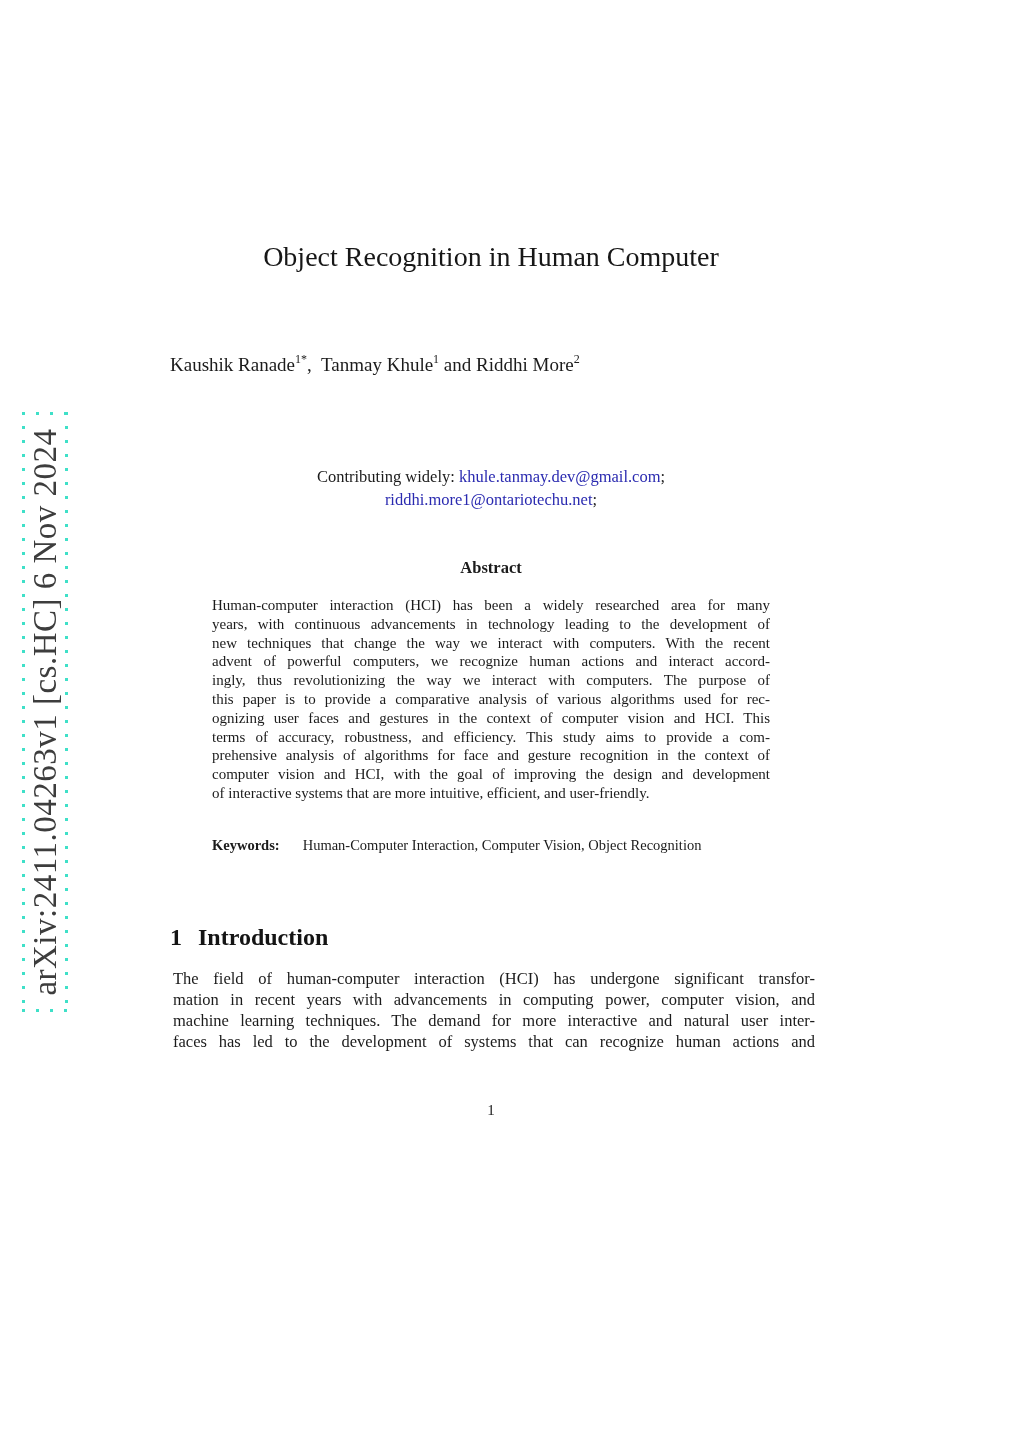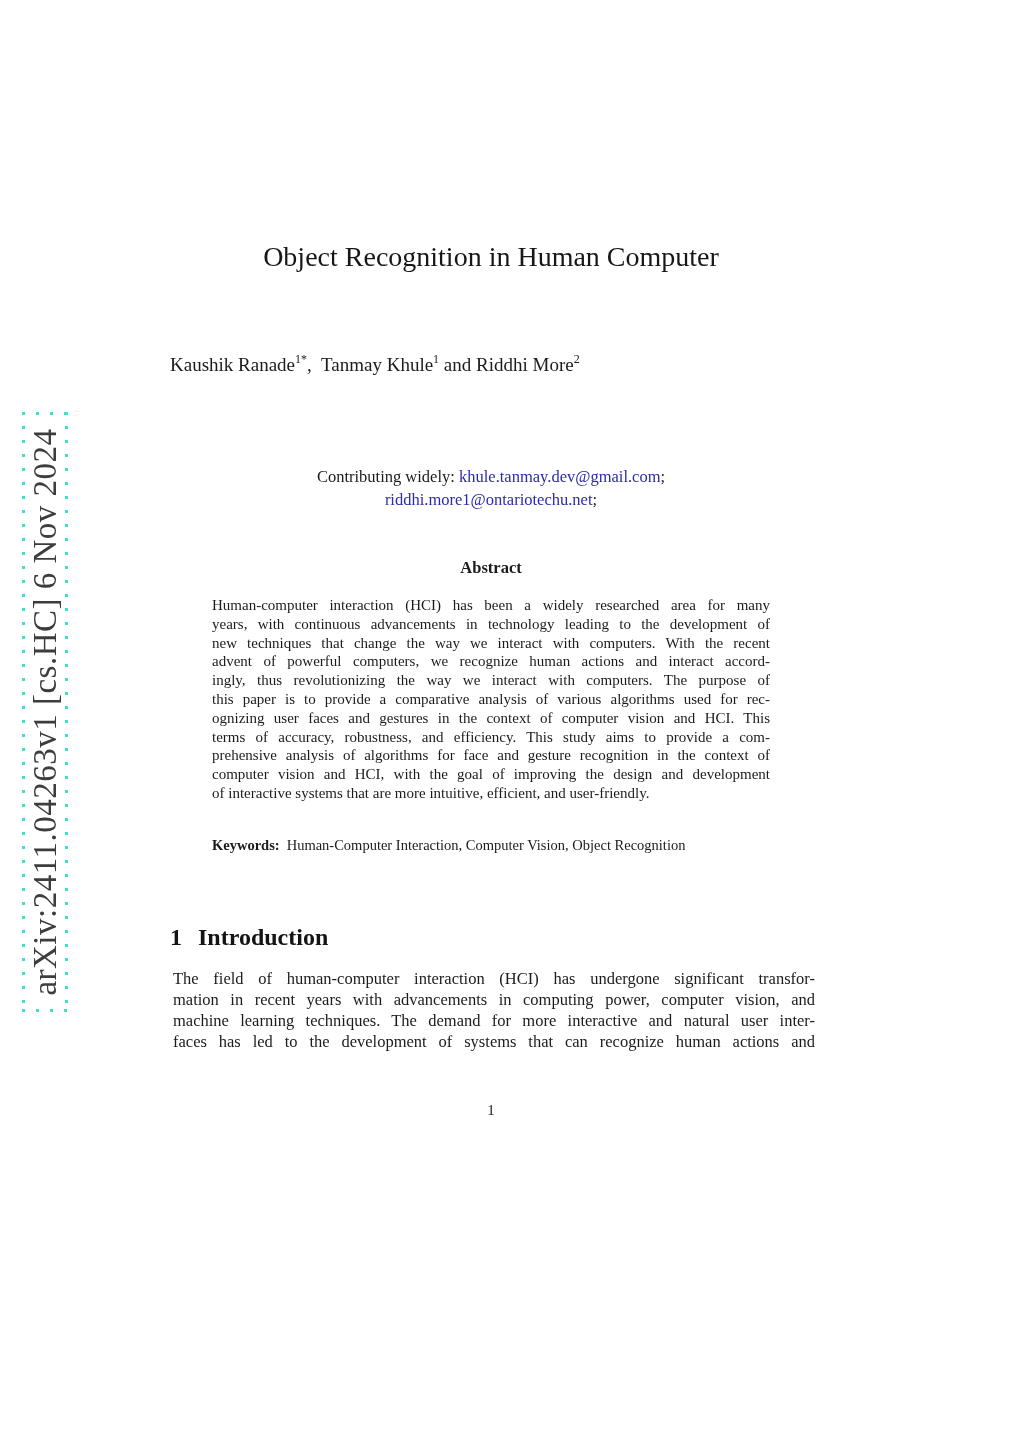--- a/index.html
+++ b/index.html
@@ -132,21 +132,21 @@
 
   .keywords-line {
     position: absolute;
     left: 212px;
     width: 558px;
     top: 837px;
     font-size: 14.5px;
   }
   .keywords-line .kw-label {
     font-weight: bold;
-    margin-right: 7px;
+    margin-right: 23px;
   }
 
   .intro-heading {
     position: absolute;
     left: 170px;
     width: 642px;
     top: 924px;
     font-size: 24px;
     font-weight: bold;
     color: #141414;

